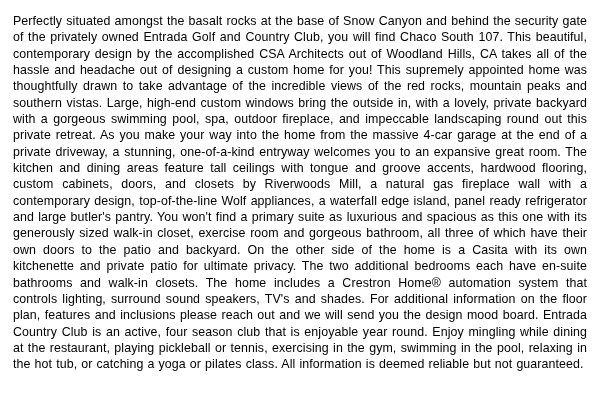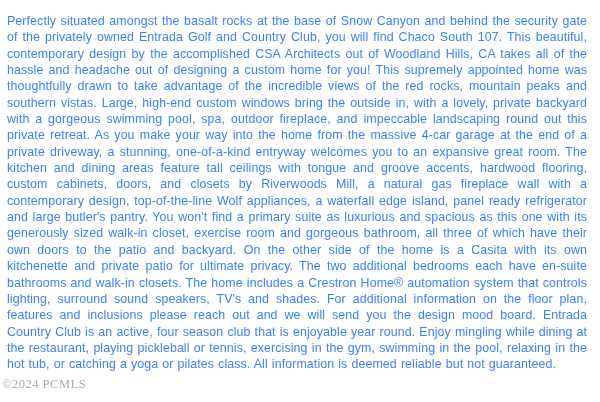--- a/index.html
+++ b/index.html
@@ -18,24 +18,24 @@
     position: absolute;
     top: 0;
     left: 0;
     width: 600px;
     height: 402px;
     background: #ffffff;
   }
   .description {
     position: absolute;
     top: 13px;
-    left: 7px;
+    left: 13px;
     right: 13px;
     margin: 0;
-    color: #3b82f6;
+    color: #000000;
     font-size: 12.4px;
     line-height: 16.35px;
     text-align: justify;
     letter-spacing: 0.1px;
     word-spacing: 0.5px;
   }
   .watermark {
     position: absolute;
     left: 2px;
     top: 377px;
@@ -47,14 +47,13 @@
     letter-spacing: 0.5px;
     white-space: nowrap;
     pointer-events: none;
   }
 </style>
 </head>
 <body>
 
 <div class="page">
   <p class="description">Perfectly situated amongst the basalt rocks at the base of Snow Canyon and behind the security gate of the privately owned Entrada Golf and Country Club, you will find Chaco South 107. This beautiful, contemporary design by the accomplished CSA Architects out of Woodland Hills, CA takes all of the hassle and headache out of designing a custom home for you! This supremely appointed home was thoughtfully drawn to take advantage of the incredible views of the red rocks, mountain peaks and southern vistas. Large, high-end custom windows bring the outside in, with a lovely, private backyard with a gorgeous swimming pool, spa, outdoor fireplace, and impeccable landscaping round out this private retreat. As you make your way into the home from the massive 4-car garage at the end of a private driveway, a stunning, one-of-a-kind entryway welcomes you to an expansive great room. The kitchen and dining areas feature tall ceilings with tongue and groove accents, hardwood flooring, custom cabinets, doors, and closets by Riverwoods Mill, a natural gas fireplace wall with a contemporary design, top-of-the-line Wolf appliances, a waterfall edge island, panel ready refrigerator and large butler's pantry. You won't find a primary suite as luxurious and spacious as this one with its generously sized walk-in closet, exercise room and gorgeous bathroom, all three of which have their own doors to the patio and backyard. On the other side of the home is a Casita with its own kitchenette and private patio for ultimate privacy. The two additional bedrooms each have en-suite bathrooms and walk-in closets. The home includes a Crestron Home® automation system that controls lighting, surround sound speakers, TV's and shades. For additional information on the floor plan, features and inclusions please reach out and we will send you the design mood board. Entrada Country Club is an active, four season club that is enjoyable year round. Enjoy mingling while dining at the restaurant, playing pickleball or tennis, exercising in the gym, swimming in the pool, relaxing in the hot tub, or catching a yoga or pilates class. All information is deemed reliable but not guaranteed.</p>
-  <p class="watermark">©2024 PCMLS</p>
 </div>
 
 </body></html>

